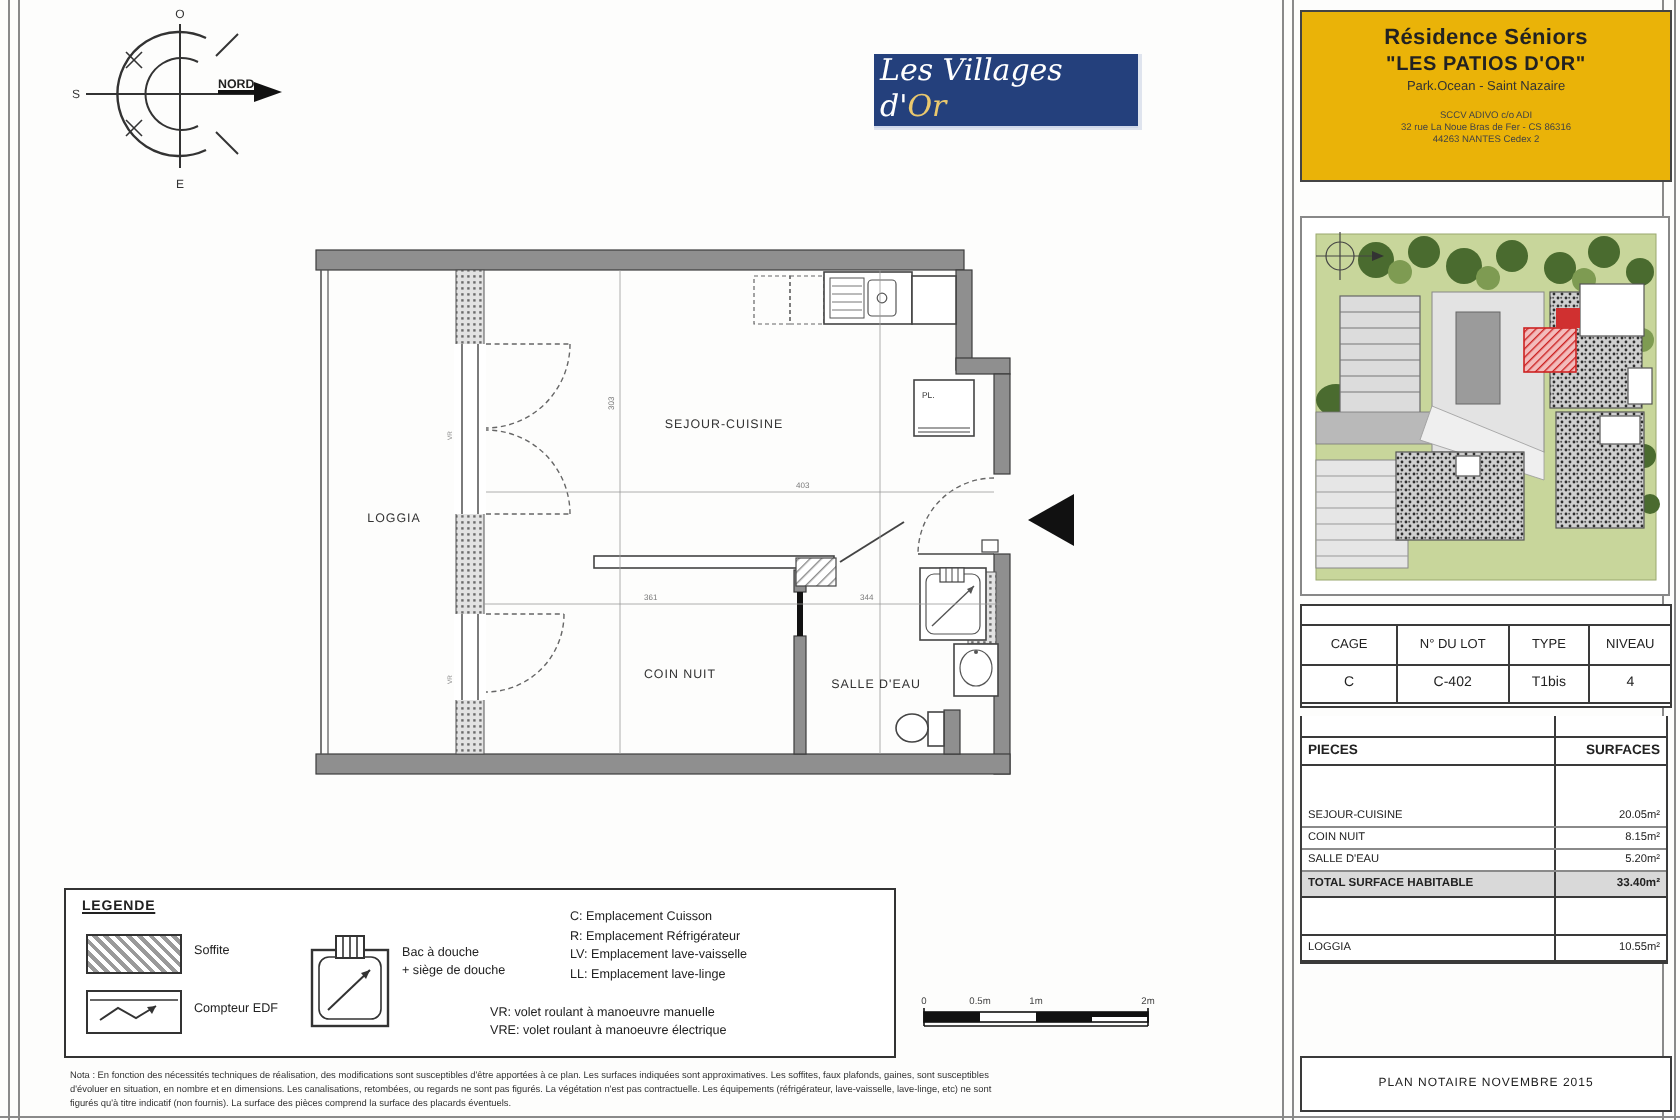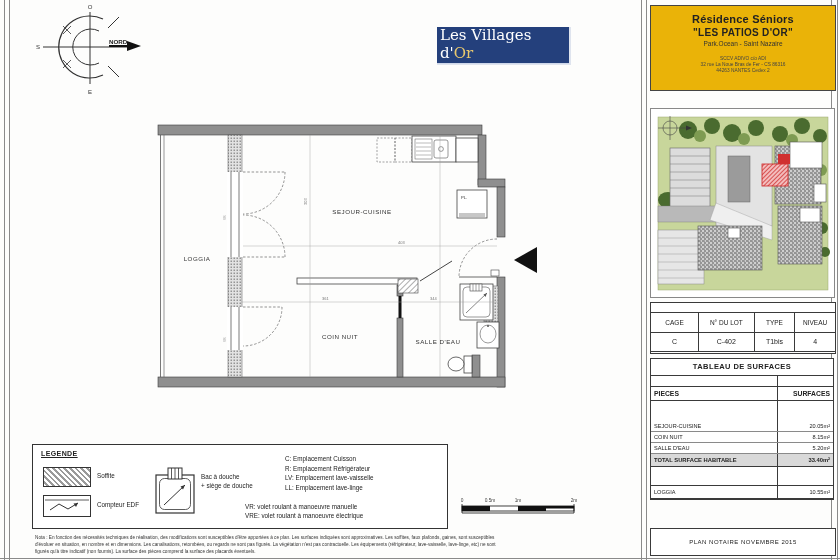--- a/index.html
+++ b/index.html
@@ -18,21 +18,21 @@
   #header-box .a.first{margin-top:9px;}
 
   
   #adi-logo{left:272px;top:19px;width:56px;height:56px;border-radius:50%;overflow:hidden;box-shadow:0 0 0 1px #ccc;}
   #adi-logo .half-top{position:absolute;left:0;top:0;width:100%;height:50%;background:#c41e2f;}
   #adi-logo .half-bot{position:absolute;left:0;bottom:0;width:100%;height:50%;background:#1c2b53;}
   #adi-logo .adi-txt{position:absolute;left:0;top:0;width:100%;height:100%;display:flex;align-items:center;justify-content:center;
       color:#fff;font-weight:bold;font-style:italic;font-size:16px;letter-spacing:1px;text-shadow:0 0 1px #1c2b53;}
   #vo-logo{left:437px;top:27px;width:132px;height:36px;background:#24407c;border-bottom:2px solid #dfe4ee;border-right:2px solid #dfe4ee;
       display:flex;align-items:center;justify-content:center;}
-  #vo-logo .script{font-family:"DejaVu Serif",serif;color:#fff;font-size:15px;border-bottom:1px solid #cfd8ea;padding:0 3px 1px 3px;}
+  #vo-logo .script{font-family:"DejaVu Serif",serif;font-style:italic;color:#fff;font-size:15px;border-bottom:1px solid #cfd8ea;padding:0 3px 1px 3px;}
   #vo-logo .or{color:#e9c86e;}
 
   
   #lot-box{left:650px;top:302px;width:184px;height:50px;border:1.5px solid #3a3a3a;background:#fff;}
   #lot-box table{position:absolute;left:-1px;right:-1px;top:9px;width:186px;height:40px;border-collapse:collapse;}
   #lot-box td{border:1px solid #3a3a3a;text-align:center;vertical-align:middle;font-size:6.5px;color:#222;}
   #lot-box tr.vals td{font-size:7px;}
 
   
   #surf{left:650px;top:358px;width:184px;}
@@ -331,21 +331,20 @@
         <td>C</td>
         <td>C-402</td>
         <td>T1bis</td>
         <td>4</td>
       </tr>
     </tbody>
       </table>
   </div>
 
   <div class="abs" id="surf">
-    <div class="title-box">TABLEAU DE SURFACES</div>
     <div class="tbl">
       <div class="srow sp1">
           <div class="c1"></div>
           <div class="c2"></div>
         </div>
       <div class="srow hd">
         <div class="c1">PIECES</div>
         <div class="c2">SURFACES</div>
       </div>
       <div class="srow sp2">

